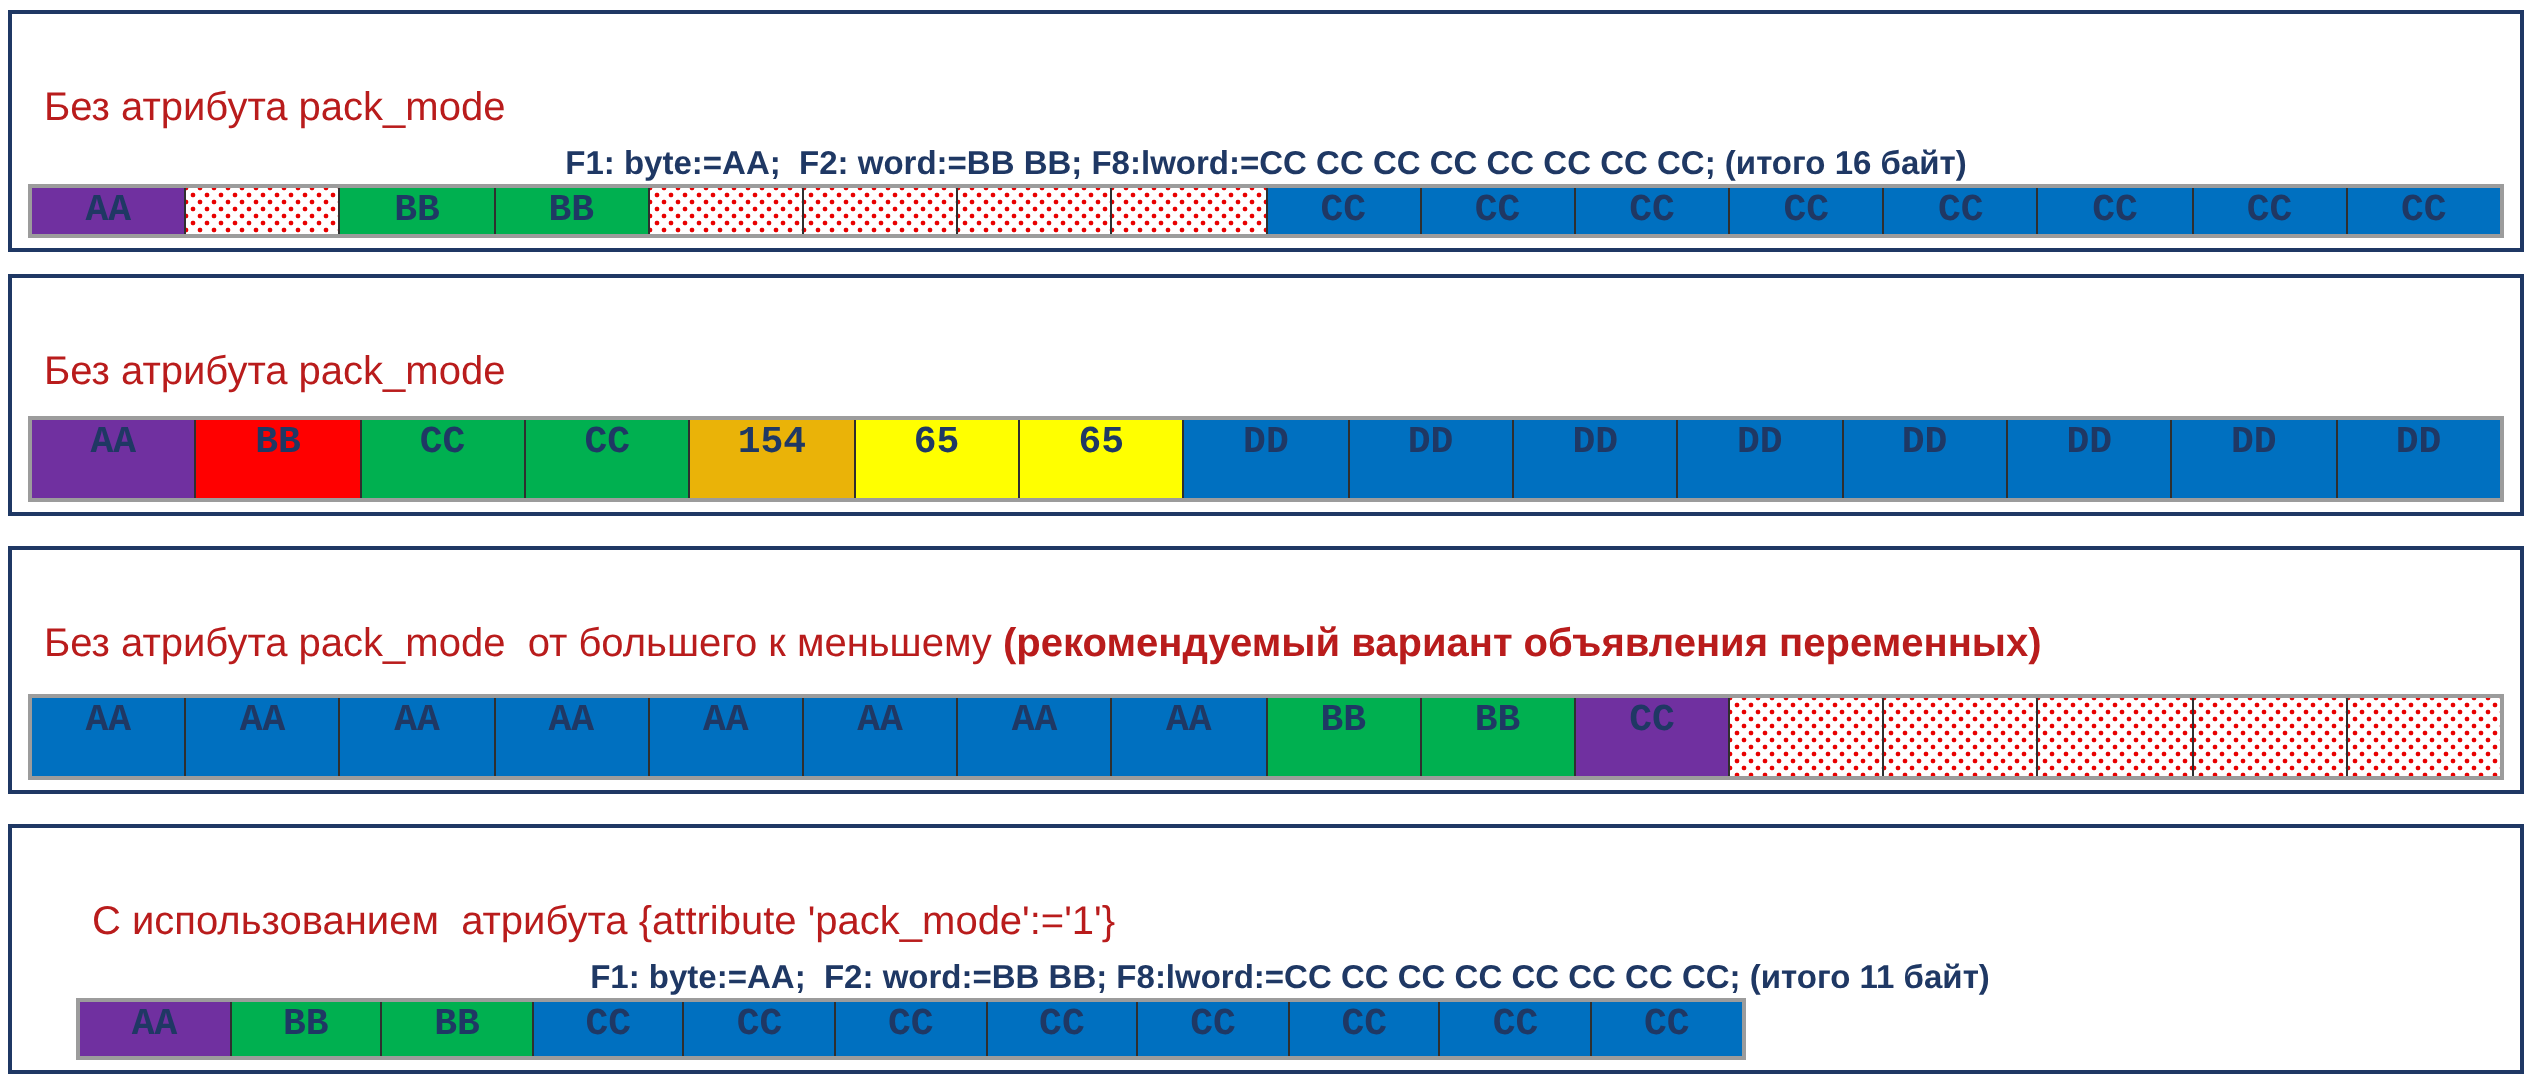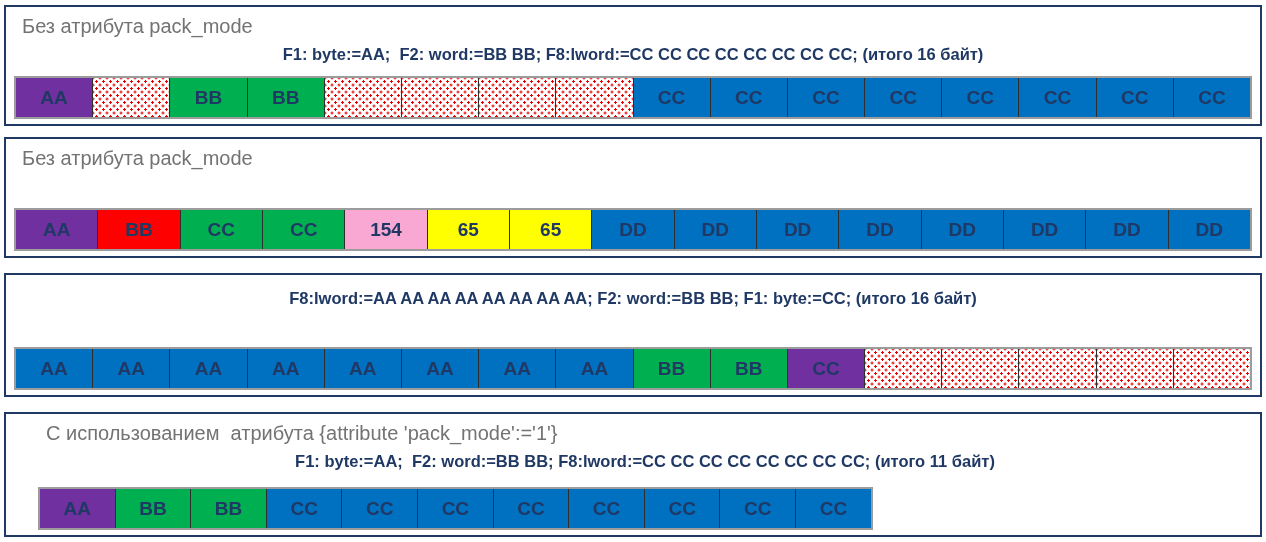--- a/index.html
+++ b/index.html
@@ -19,49 +19,51 @@
     display: flex;
     flex-direction: column;
     padding: 7px 8px 5px 8px;
     width: 1258px;
   }
   .s1 { height: 121px; margin-bottom: 11px; }
   .s2 { height: 121px; margin-bottom: 15px; }
   .s3 { height: 124px; margin-bottom: 15px; }
   .s4 { height: 125px; padding-left: 32px; }
   .title {
-    color: #737373;
+    color: #b91c1c;
     font-size: 20px;
     line-height: 24px;
     padding-left: 8px;
     white-space: pre-wrap;
+    margin-top: 28px;
   }
   .title .bold { font-weight: bold; }
   .decl {
     color: #1F3864;
     font-size: 16.5px;
     font-weight: bold;
     text-align: center;
     margin-top: 7px;
     white-space: pre-wrap;
   }
   .memrow {
     margin-top: auto;
     display: flex;
     height: 43px;
     border: 2px solid #9c9c9c;
     background: #ffffff;
   }
   .cell {
     flex: 1 1 0;
     display: flex;
-    align-items: center;
+    align-items: flex-start;
     justify-content: center;
     border-left: 1px solid #2f2f2f;
     overflow: hidden;
+    font-family: Liberation Mono, monospace;
   }
   .cell:first-child { border-left: none; }
   .cell span {
     font-weight: bold;
     font-size: 19px;
     color: #1F3864;
   }
   .cell.empty {
     background-color: #ffffff;
     background-image:
@@ -137,21 +139,21 @@
       </div>
       <div class="cell" style="background-color: rgb(255, 0, 0);">
         <span>BB</span>
       </div>
       <div class="cell" style="background-color: rgb(0, 176, 80);">
         <span>CC</span>
       </div>
       <div class="cell" style="background-color: rgb(0, 176, 80);">
         <span>CC</span>
       </div>
-      <div class="cell" style="background-color: #f9a8d4;">
+      <div class="cell" style="background-color: #eab308;">
         <span>154</span>
       </div>
       <div class="cell" style="background-color: rgb(255, 255, 0);">
         <span>65</span>
       </div>
       <div class="cell" style="background-color: rgb(255, 255, 0);">
         <span>65</span>
       </div>
       <div class="cell" style="background-color: rgb(0, 112, 192);">
         <span>DD</span>
@@ -174,21 +176,21 @@
       <div class="cell" style="background-color: rgb(0, 112, 192);">
         <span>DD</span>
       </div>
       <div class="cell" style="background-color: rgb(0, 112, 192);">
         <span>DD</span>
       </div>
     </div>
 </section>
 
 <section class="section s3">
-  <div class="decl">F8:lword:=AA AA AA AA AA AA AA AA; F2: word:=BB BB; F1: byte:=CC; (итого 16 байт)</div>
+  <div class="title"><span>Без атрибута pack_mode  от большего к меньшему </span><span class="bold">(рекомендуемый вариант объявления переменных)</span></div>
   <div class="memrow" style="width: 100%;">
       <div class="cell" style="background-color: rgb(0, 112, 192);">
         <span>AA</span>
       </div>
       <div class="cell" style="background-color: rgb(0, 112, 192);">
         <span>AA</span>
       </div>
       <div class="cell" style="background-color: rgb(0, 112, 192);">
         <span>AA</span>
       </div>

